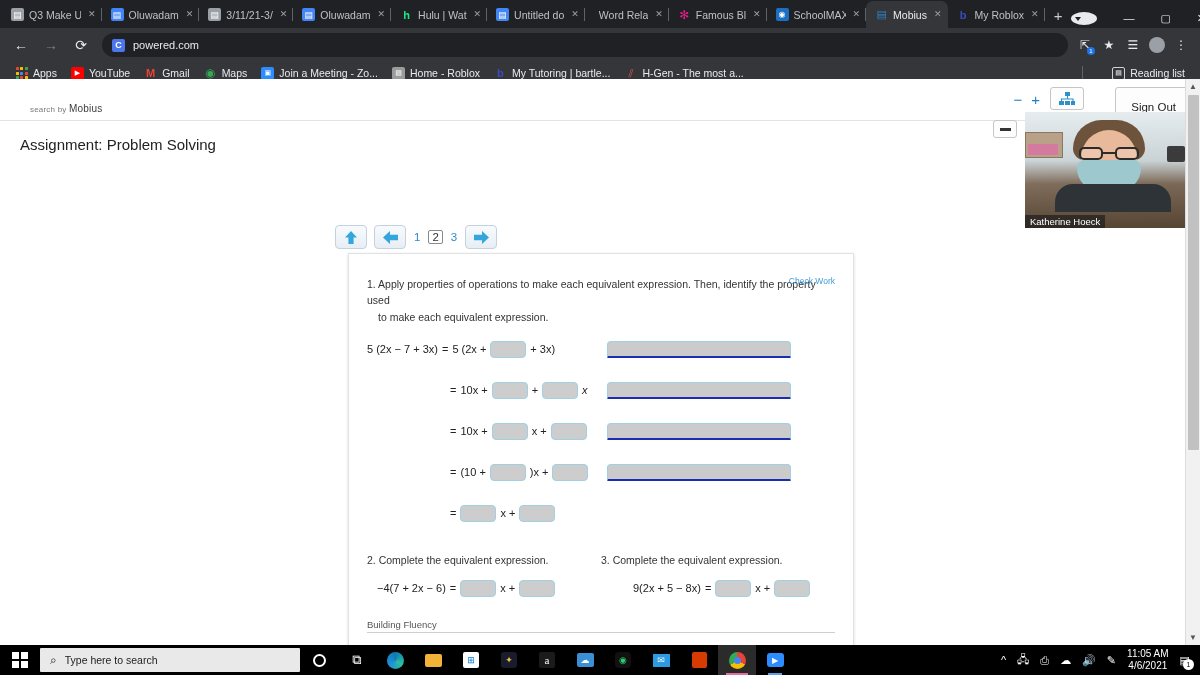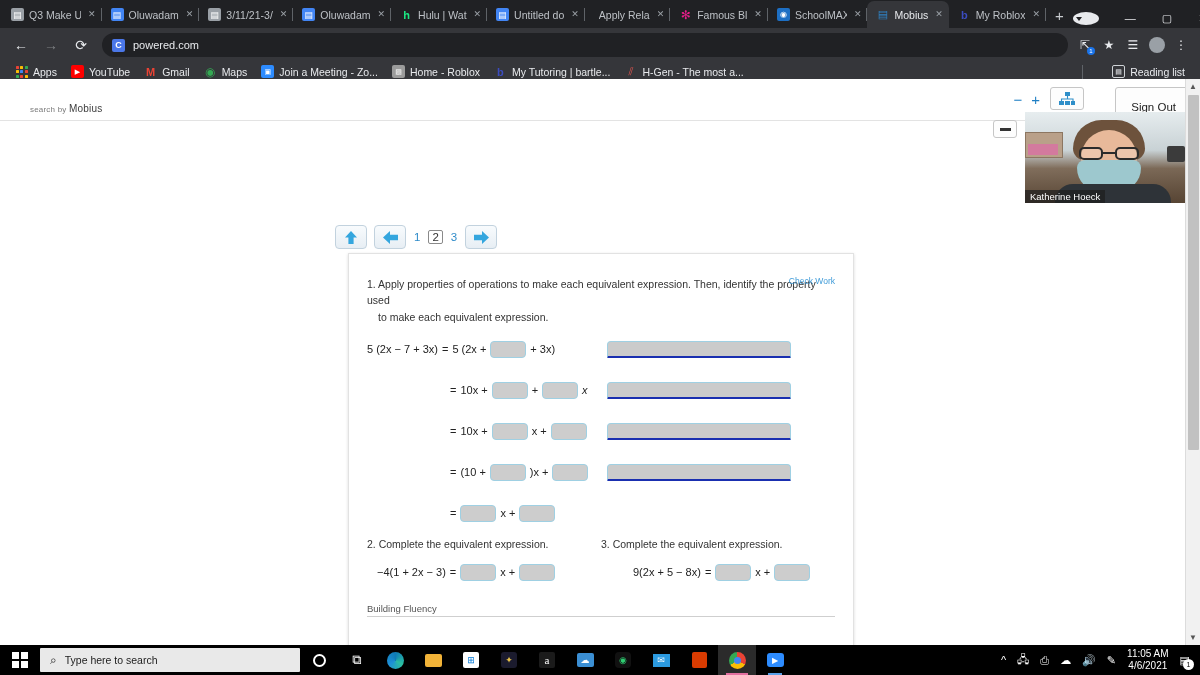--- a/index.html
+++ b/index.html
@@ -85,21 +85,21 @@
              color:#e8eaed; font-size:12px; position:relative;}
   .badge-dot {
     position:absolute; bottom:1px; right:1px; width:8px;height:8px;border-radius:50%;
     background:#1a73e8; color:#fff;font-size:6px;display:flex;align-items:center;justify-content:center;
   }
   .avatar-circ { width:16px;height:16px;border-radius:50%;background:#9aa0a6; }
 
   
   .bookmarks {
     height:23px; background:#35363a; display:flex; align-items:center;
-    padding:0 8px; gap:0; border-bottom:4px solid #fdba74;
+    padding:0 8px; gap:0; border-bottom:1px solid #fdba74;
   }
   .bm { display:flex;align-items:center;gap:5px; padding:2px 7px; color:#e8eaed; font-size:10.5px; white-space:nowrap;}
   .bm-ico { width:13px;height:13px;flex:0 0 13px;display:flex;align-items:center;justify-content:center;font-size:9px;border-radius:2px;}
   .bm-right { margin-left:auto; display:flex; align-items:center; gap:22px; }
   .bm-sep { width:1px;height:14px;background:#5f6368; }
 
   
   .dots-grid { display:grid; grid-template-columns:repeat(3,3px); grid-gap:1.5px; }
   .dots-grid i { width:3px;height:3px;border-radius:0.5px;display:block; }
 
@@ -137,21 +137,21 @@
   }
   .minus-btn {
     position:absolute; right:183px; top:41px; width:24px;height:18px;
     border:1px solid #c6c6c6; border-radius:3px; background:#fdfdfd;
     display:flex;align-items:center;justify-content:center;
   }
   .minus-btn i { display:block; width:11px;height:3px;background:#333; }
 
   
   .video-tile {
-    position:absolute; right:5px; top:33px; width:170px; height:91px;
+    position:absolute; right:5px; top:33px; width:170px; height:116px;
     background:linear-gradient(160deg,#cfd8dc 0%,#b6c2c7 35%,#8d9ba0 70%,#6d767a 100%);
     overflow:hidden;
     margin-left:16px;
   }
   .vt-wall { position:absolute; inset:0;
     background:
       linear-gradient(180deg, rgba(232,238,240,.95) 0%, rgba(205,214,217,.9) 42%, rgba(120,96,74,.85) 62%, rgba(86,66,48,.95) 100%);
   }
   .vt-shelf { position:absolute; left:0; top:20px; width:38px; height:26px;
     background:#b9a089; border:1px solid #8c7661; }
@@ -296,21 +296,21 @@
       <span class="tab-close">✕</span>
     </div>
 
     <div class="tab">
       <span class="tab-favicon" style="background:#4285f4;color:#fff;">▤</span>
       <span class="tab-title">Untitled do</span>
       <span class="tab-close">✕</span>
     </div>
 
     <div class="tab" style="padding-left:14px;">
-      <span class="tab-title">Apply Rela</span>
+      <span class="tab-title">Word Rela</span>
       <span class="tab-close">✕</span>
     </div>
 
     <div class="tab">
       <span class="tab-favicon" style="color:#e91e8c;font-size:12px;">✻</span>
       <span class="tab-title">Famous Bl</span>
       <span class="tab-close">✕</span>
     </div>
 
     <div class="tab">
@@ -415,20 +415,21 @@
   </div>
 
   <div class="page">
 
     <div class="mobius-brand">
       <span>search by</span>
       <b>Mobius</b>
     </div>
     <div class="brand-rule"></div>
 
+    <h1 class="assignment-title">Assignment: Problem Solving</h1>
 
     <div class="zoom-ctrls">
       <span>−</span>
       <span>+</span>
     </div>
     <div class="hier-btn">
       <svg width="16" height="14" viewBox="0 0 16 14">
         <rect x="6" y="0" width="5" height="4" fill="#2f8fc9"></rect>
         <rect x="0" y="9" width="5" height="4" fill="#2f8fc9"></rect>
         <rect x="6" y="9" width="5" height="4" fill="#2f8fc9"></rect>
@@ -536,28 +537,28 @@
 
       <div class="mathrow" style="margin-top:24px;">
         <span class="expr" style="width:240px;padding-left:83px;">
           <span>=</span>
           <span class="ibox"></span>
           <span>x +</span>
           <span class="ibox"></span>
         </span>
       </div>
 
-      <div class="twocol" style="margin-top:16px;">
+      <div class="twocol" style="margin-top:32px;">
         <div>
           <div class="colq">
             <span>2.</span>
             <span>Complete the equivalent expression.</span>
           </div>
           <div class="colm">
-            <span>−4(1 + 2x  − 3)</span>
+            <span>−4(7 + 2x  − 6)</span>
             <span>=</span>
             <span class="ibox"></span>
             <span>x +</span>
             <span class="ibox"></span>
           </div>
         </div>
         <div>
           <div class="colq">
             <span>3.</span>
             <span>Complete the equivalent expression.</span>

